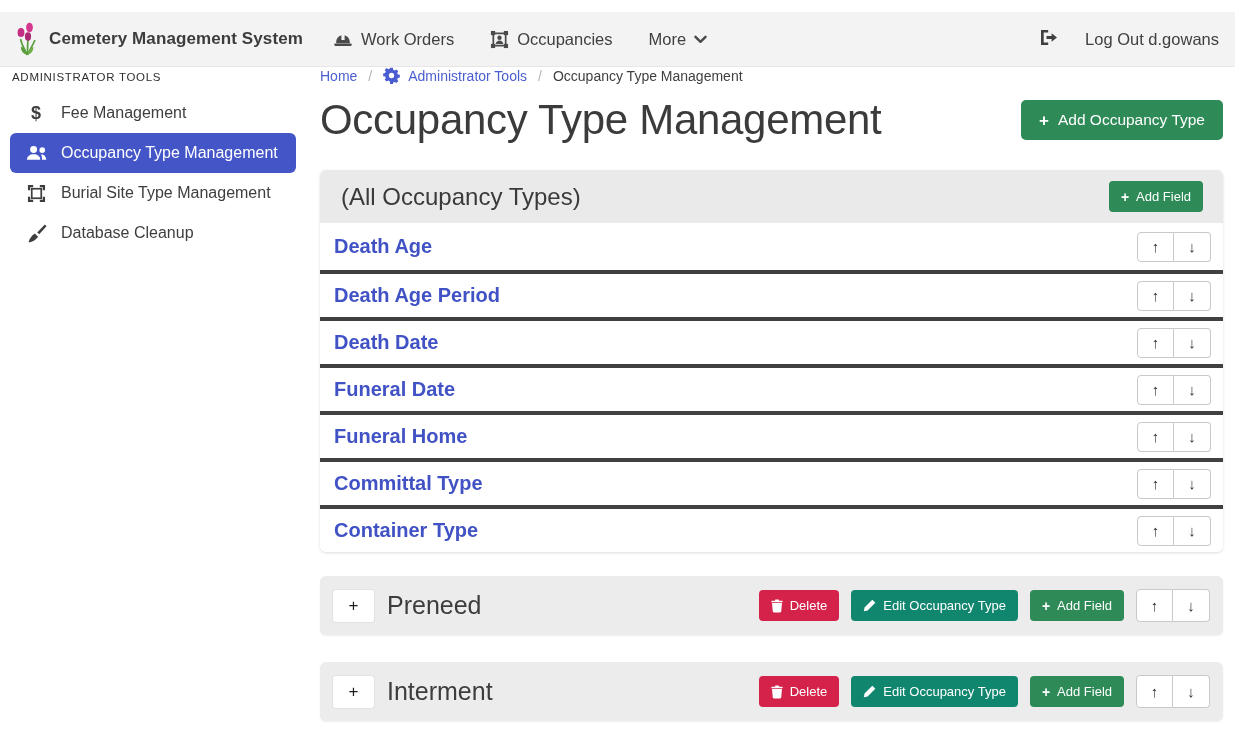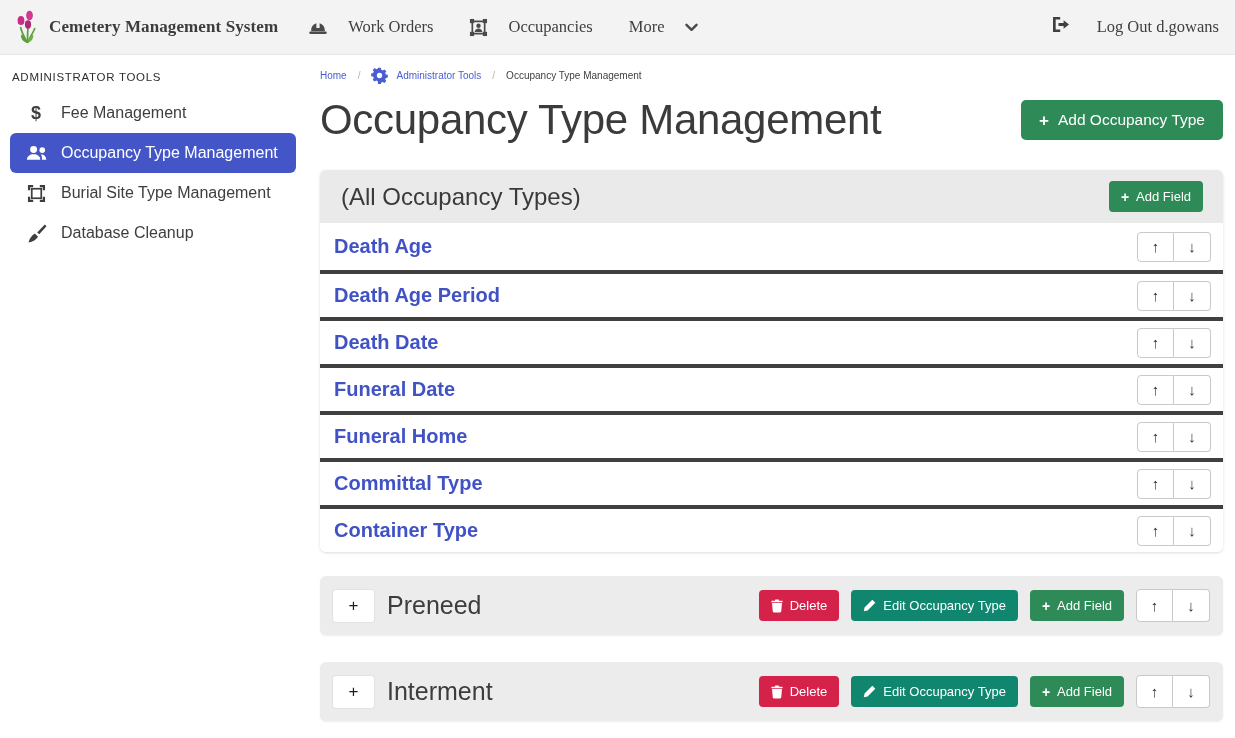--- a/index.html
+++ b/index.html
@@ -7,32 +7,31 @@
   body {
     width: 1235px; height: 738px; overflow: hidden;
     background: #ffffff;
     font-family: "Liberation Sans", sans-serif;
     color: #3e3e3e;
     position: relative;
   }
 
   
   .navbar {
-    position: absolute; top: 0; left: 0; width: 1235px; height: 55px;
+    position: absolute; top: 12px; left: 0; width: 1235px; height: 55px;
     background: var(--nav-bg, #f3f3f3);
     border-bottom: 1px solid #e7e7e7;
     display: flex; align-items: center;
     padding: 4px 16px;
     z-index: 20;
-    font-family: Liberation Serif, serif;
   }
   .brand { display: flex; align-items: center; gap: 10px; cursor: pointer; }
   .brand-label { font-size: 17px; font-weight: bold; color: #3c3c3c; letter-spacing: .1px; }
   .nav-links { display: flex; align-items: center; gap: 36px; margin-left: 30px; }
-  .nav-item { display: flex; align-items: center; gap: 20px; font-size: 16.5px; color: #404040; cursor: pointer; }
+  .nav-item { display: flex; align-items: center; gap: 8px; font-size: 16.5px; color: #404040; cursor: pointer; }
   .nav-item .nicon { display: flex; align-items: center; color: #4a4a4a; }
   .nav-right { margin-left: auto; display: flex; align-items: center; gap: 26px; font-size: 16.5px; color: #404040; cursor: pointer; }
 
   
   .sidebar { position: absolute; top: 55px; left: 0; width: 300px; height: 683px; background: #fff; }
   .sidebar-heading { font-size: 11.5px; color: #2e2e2e; letter-spacing: .7px; padding: 16px 12px 10px 12px; }
   .side-item {
     display: flex; align-items: center; gap: 13px;
     height: 40px; padding-left: 24px; padding-right: 8px;
     font-size: 16px; color: #3e3e3e; cursor: pointer;
@@ -42,21 +41,21 @@
     background: var(--accent-blue, #4456c7);
     color: #ffffff; border-radius: 6px;
     margin: 0 4px 0 10px; padding-left: 14px;
   }
   .side-item.active .sicon { color: #ffffff; }
   .dollar-glyph { font-size: 18px; font-weight: bold; line-height: 1; }
 
   
   .main { position: absolute; top: 55px; left: 320px; width: 903px; }
 
-  .breadcrumb { display: flex; align-items: center; gap: 11px; padding-top: 12px; font-size: 10px; }
+  .breadcrumb { display: flex; align-items: center; gap: 11px; padding-top: 12px; font-size: 14px; }
   .crumb-link { color: var(--breadcrumb-blue, #4a5ed2); cursor: pointer; display: flex; align-items: center; gap: 8px; }
   .crumb-sep { color: #b5b5b5; }
   .crumb-current { color: #3f3f3f; }
 
   .title-row { display: flex; justify-content: space-between; align-items: center; margin-top: 12px; }
   .page-title { font-size: 42px; font-weight: 300; color: #3b3b3b; margin: 0; letter-spacing: -.3px; }
 
   .btn { border: none; cursor: pointer; color: #fff; display: inline-flex; align-items: center; font-family: inherit; }
   .btn .plus { font-size: 17px; font-weight: bold; line-height: 1; margin-right: 9px; }
   .btn-add-type {

